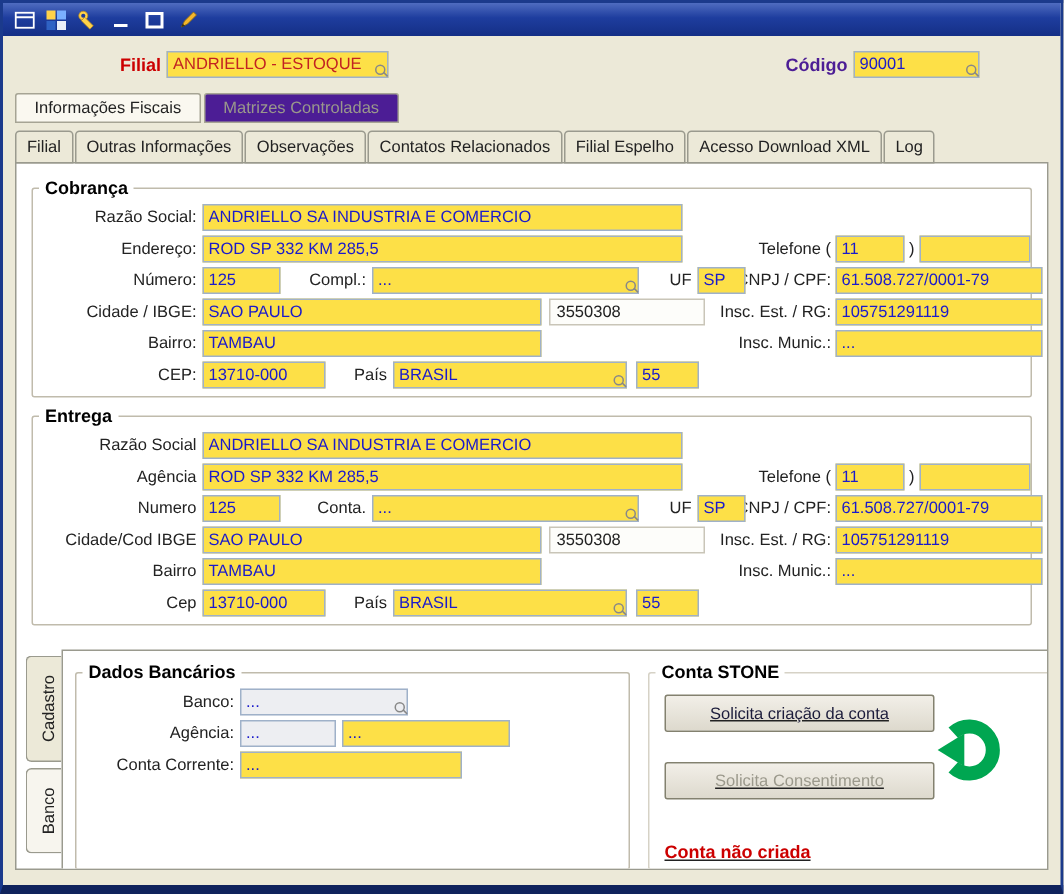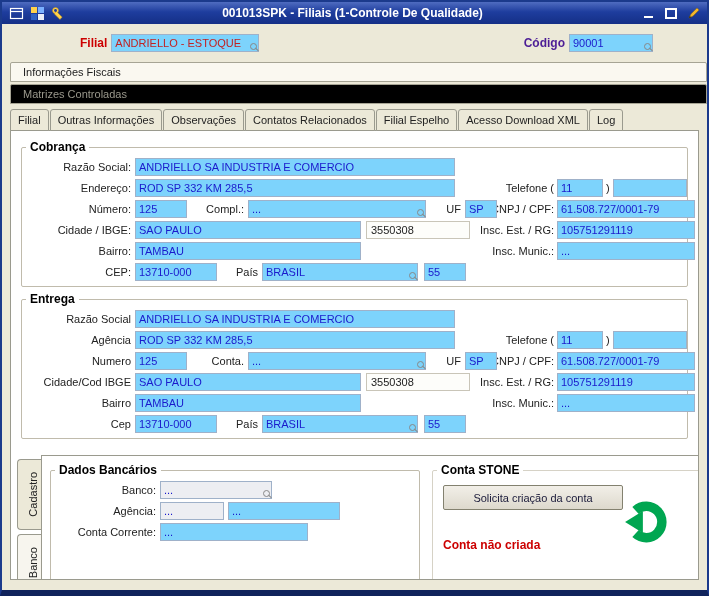--- a/index.html
+++ b/index.html
@@ -11,60 +11,60 @@
   .ticon{width:16px;height:16px;display:flex;align-items:center;justify-content:center;flex:none;cursor:pointer;}
   .title{flex:1;text-align:center;color:#fff;font-weight:bold;font-size:12px;white-space:nowrap;overflow:hidden;}
   .wbtn{width:18px;height:16px;display:flex;align-items:center;justify-content:center;cursor:pointer;}
   .glyph-min{width:9px;height:2px;background:#fff;margin-top:7px;}
   .glyph-max{width:8px;height:7px;border:2px solid #fff;}
   
   .header-row{display:flex;align-items:center;padding:10px 16px 2px 16px;}
   .filial-label{color:#cc0000;font-weight:bold;font-size:12px;margin-left:62px;margin-right:4px;}
   .codigo-label{font-weight:bold;font-size:12px;margin-left:auto;margin-right:4px;color:#4c1d95;}
   
-  .tabs1{display:flex;gap:2px;margin:8px 0 0 8px;flex-direction:column;}
-  .tab1{padding:3px 12px;border:1px solid #a6a494;background:#000000;border-radius:2px 2px 0 0;cursor:pointer;}
+  .tabs1{display:flex;gap:2px;margin:8px 0 0 8px;}
+  .tab1{padding:3px 12px;border:1px solid #a6a494;background:#4c1d95;border-radius:2px 2px 0 0;cursor:pointer;}
   .tab1.active{background:#faf8f0;}
   .tab1.disabled{color:#9a988c;}
   .tabs2{display:flex;align-items:flex-end;margin:5px 0 0 8px;position:relative;z-index:2;}
   .tab2{padding:4px 7px;border:1px solid #9a9a8e;background:#ece9d8;border-radius:3px 3px 0 0;margin-right:1px;
     margin-bottom:-1px;cursor:pointer;white-space:nowrap;}
   .tab2.active{background:#fff;text-decoration:underline;padding-bottom:5px;}
   
   .page{flex:1;margin:0 8px 10px 8px;background:#fff;border:1px solid #9a9a8e;padding:4px 6px;position:relative;z-index:1;overflow:hidden;}
   .group{border:1px solid #c0bbac;border-radius:2px;margin:12px 4px 0;padding:10px 6px 4px;position:relative;}
   .legend{position:absolute;top:-8px;left:4px;background:#fff;padding:0 4px;font-weight:bold;font-size:12px;color:#000;white-space:nowrap;}
   .frow{display:flex;align-items:center;margin-bottom:3px;}
   .lcell{display:flex;align-items:center;width:442px;flex:none;}
   .rcell{display:flex;align-items:center;flex:1;}
   .lbl{flex:none;text-align:right;padding-right:4px;color:#222;white-space:nowrap;margin-left:11px;}
   .w92{width:92px;}.w46{width:46px;}.w22{width:22px;padding-left:2px;}.w30{width:30px;}
   .rlbl{flex:none;width:84px;text-align:right;padding-right:3px;white-space:nowrap;}
   .fld{position:relative;display:inline-flex;}
-  .tget{box-sizing:border-box;height:18px;border:1px solid #9fb1c9;background:#7dd3fc;color:#1a1acc;
+  .tget{box-sizing:border-box;height:18px;border:1px solid #9fb1c9;background:#fde047;color:#1a1acc;
     font-family:"Liberation Sans",sans-serif;font-size:11px;padding:0 3px;}
   .tget.red{color:#c22222;}
   .tget.dim{background:#edeef2;}
   .flat{box-sizing:border-box;height:18px;line-height:16px;border:1px solid #c9c5b8;background:#fdfdfa;color:#222;
     padding:0 4px;margin-left:5px;width:104px;}
   .paren{padding:0 3px;}
   .mag{position:absolute;right:2px;bottom:2px;width:5px;height:5px;border:1px solid #888;border-radius:50%;pointer-events:none;}
   .mag::after{content:"";position:absolute;width:4px;height:1px;background:#888;right:-3px;bottom:-1px;transform:rotate(45deg);}
   .ml4{margin-left:4px;}.ml6{margin-left:6px;}
   
   .bottom{display:flex;margin:16px 0 0 0;}
   .vtabs{width:24px;flex:none;display:flex;flex-direction:column;gap:4px;padding-top:4px;}
   .vtab{writing-mode:vertical-rl;background:#ece9d8;border:1px solid #9a9a8e;border-right:none;border-radius:4px 0 0 4px;
     padding:12px 2px;color:#222;text-align:center;cursor:pointer;}
   .vtab .vlabel{display:inline-block;transform:rotate(180deg);}
   .vtab.active{background:#f7f5ee;}
   .bottom-panel{flex:1;border:1px solid #9a9a8e;display:flex;gap:12px;padding:8px 8px 8px 8px;min-height:116px;background:#fff;}
   .bank-group{width:356px;flex:none;margin:6px 0 0;}
   .w88{width:88px;}
-  .stone-group{flex:1;margin:6px 0 0;border:1px solid #d6d2c6;}
+  .stone-group{flex:1;margin:6px 0 0;border:1px solid #d6d2c6;text-decoration:underline;}
   .stone-body{display:flex;align-items:flex-start;}
   .stone-buttons{display:flex;flex-direction:column;align-items:flex-start;gap:20px;margin:4px 0 0 4px;}
   .btn{width:180px;height:25px;background:linear-gradient(#f2efe8,#ddd9cd);border:1px solid #83816f;border-radius:2px;
     font-family:"Liberation Sans",sans-serif;font-size:11px;color:#1b1b3a;cursor:pointer;}
   .btn.disabled{color:#9b998c;cursor:default;}
   .stone-status{color:#cc0000;font-weight:bold;margin-top:8px;font-size:12px;}
   .stone-icon{margin:18px 26px 0 auto;flex:none;}
 </style>
 </head>
 <body>
@@ -88,21 +88,20 @@
     </span>
     <span class="ticon">
       <svg width="15" height="15">
           <g fill="#ffd24a" stroke="#b98a1e" stroke-width="0.5">
             <circle cx="4.5" cy="4.5" r="3"></circle>
             <rect x="5.5" y="5.5" width="8" height="3.2" transform="rotate(45 5.5 5.5)"></rect>
           </g>
           <circle cx="4.5" cy="4.5" r="1.4" fill="#1b3a9a"></circle>
         </svg>
     </span>
-    <div class="title">001013SPK - Filiais (1-Controle De Qualidade)</div>
     <span class="wbtn">
         <span class="glyph-min"></span>
       </span>
     <span class="wbtn">
         <span class="glyph-max"></span>
       </span>
     <span class="ticon">
       <svg width="15" height="15">
           <path d="M3 12 L5 8 L11 2 L13 4 L7 10 Z" fill="#f5b62a" stroke="#8a6d1c" stroke-width="0.6"></path>
           <path d="M3 12 L5.4 11.4 L3.7 9.7 Z" fill="#3a2f12"></path>
@@ -371,20 +370,21 @@
                 <input class="tget" style="width: 148px;" value="...">
               </span>
           </div>
         </div>
 
         <div class="group stone-group">
           <div class="legend">Conta STONE</div>
           <div class="stone-body">
             <div class="stone-buttons">
               <button class="btn">Solicita criação da conta</button>
+              <button class="btn disabled" disabled="">Solicita Consentimento</button>
               <div class="stone-status">Conta não criada</div>
             </div>
             <div class="stone-icon">
               <svg width="46" height="46" viewBox="0 0 44 44">
                 <path d="M12 11 A15 15 0 1 1 12 33" fill="none" stroke="#00A651" stroke-width="9"></path>
                 <polygon points="2,22 19,11.5 19,32.5" fill="#00A651"></polygon>
               </svg>
             </div>
           </div>
         </div>

